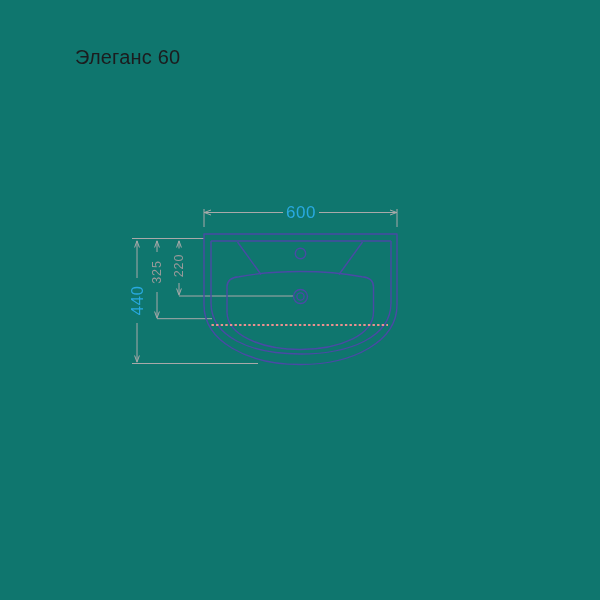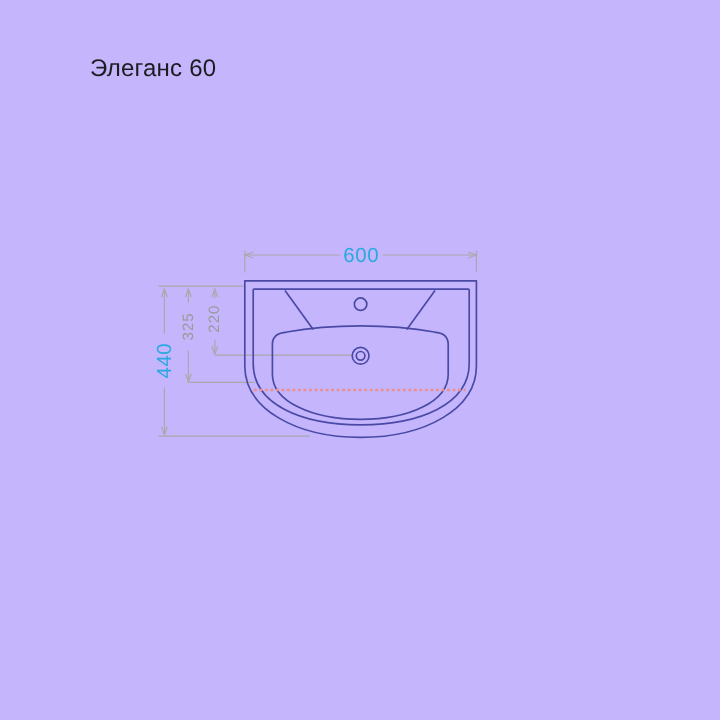--- a/index.html
+++ b/index.html
@@ -8,21 +8,21 @@
     background: #ffffff;
     width: 600px;
     height: 600px;
     overflow: hidden;
     font-family: "Liberation Sans", sans-serif;
   }
   .page {
     position: relative;
     width: 600px;
     height: 600px;
-    background: #c4b5fd;
+    background: #0f766e;
   }
   .product-title {
     position: absolute;
     left: 75px;
     top: 46px;
     font-size: 20px;
     font-weight: 400;
     color: #1c1c1e;
     letter-spacing: 0.2px;
     white-space: nowrap;

